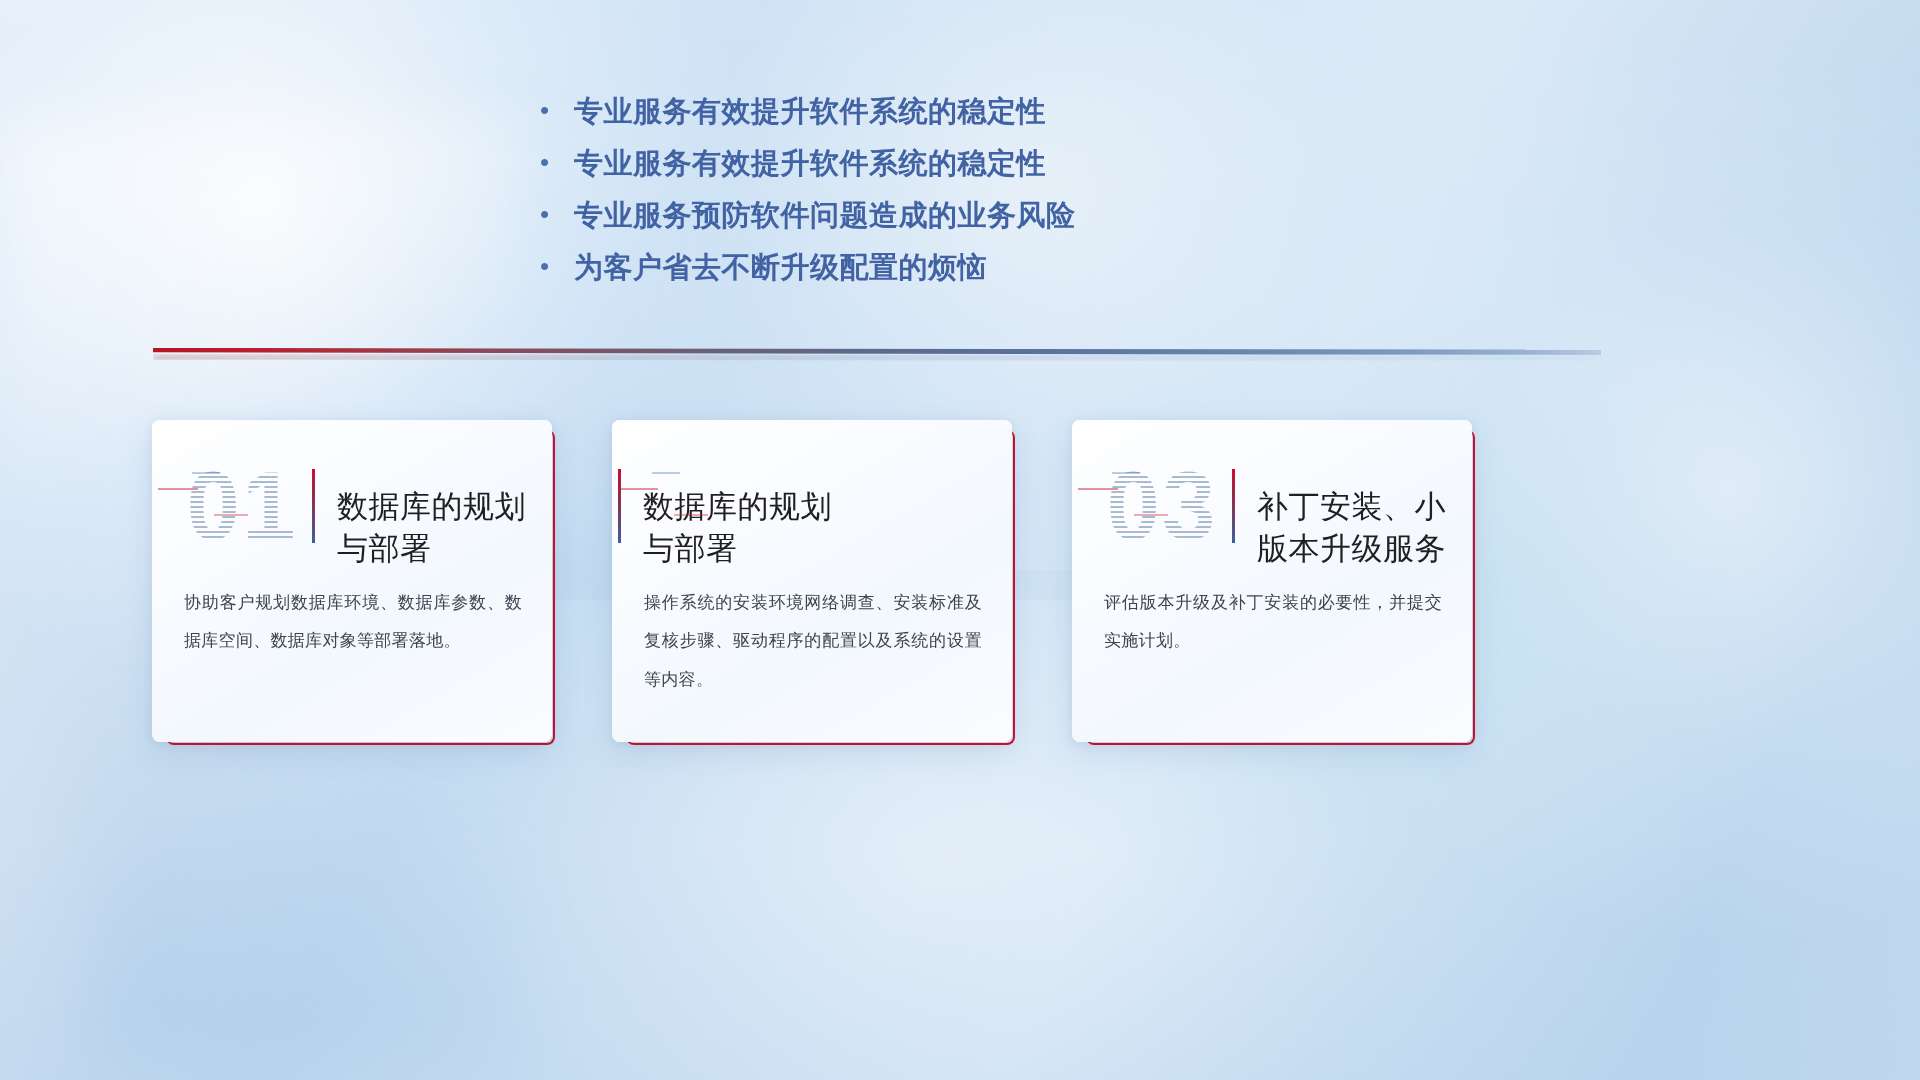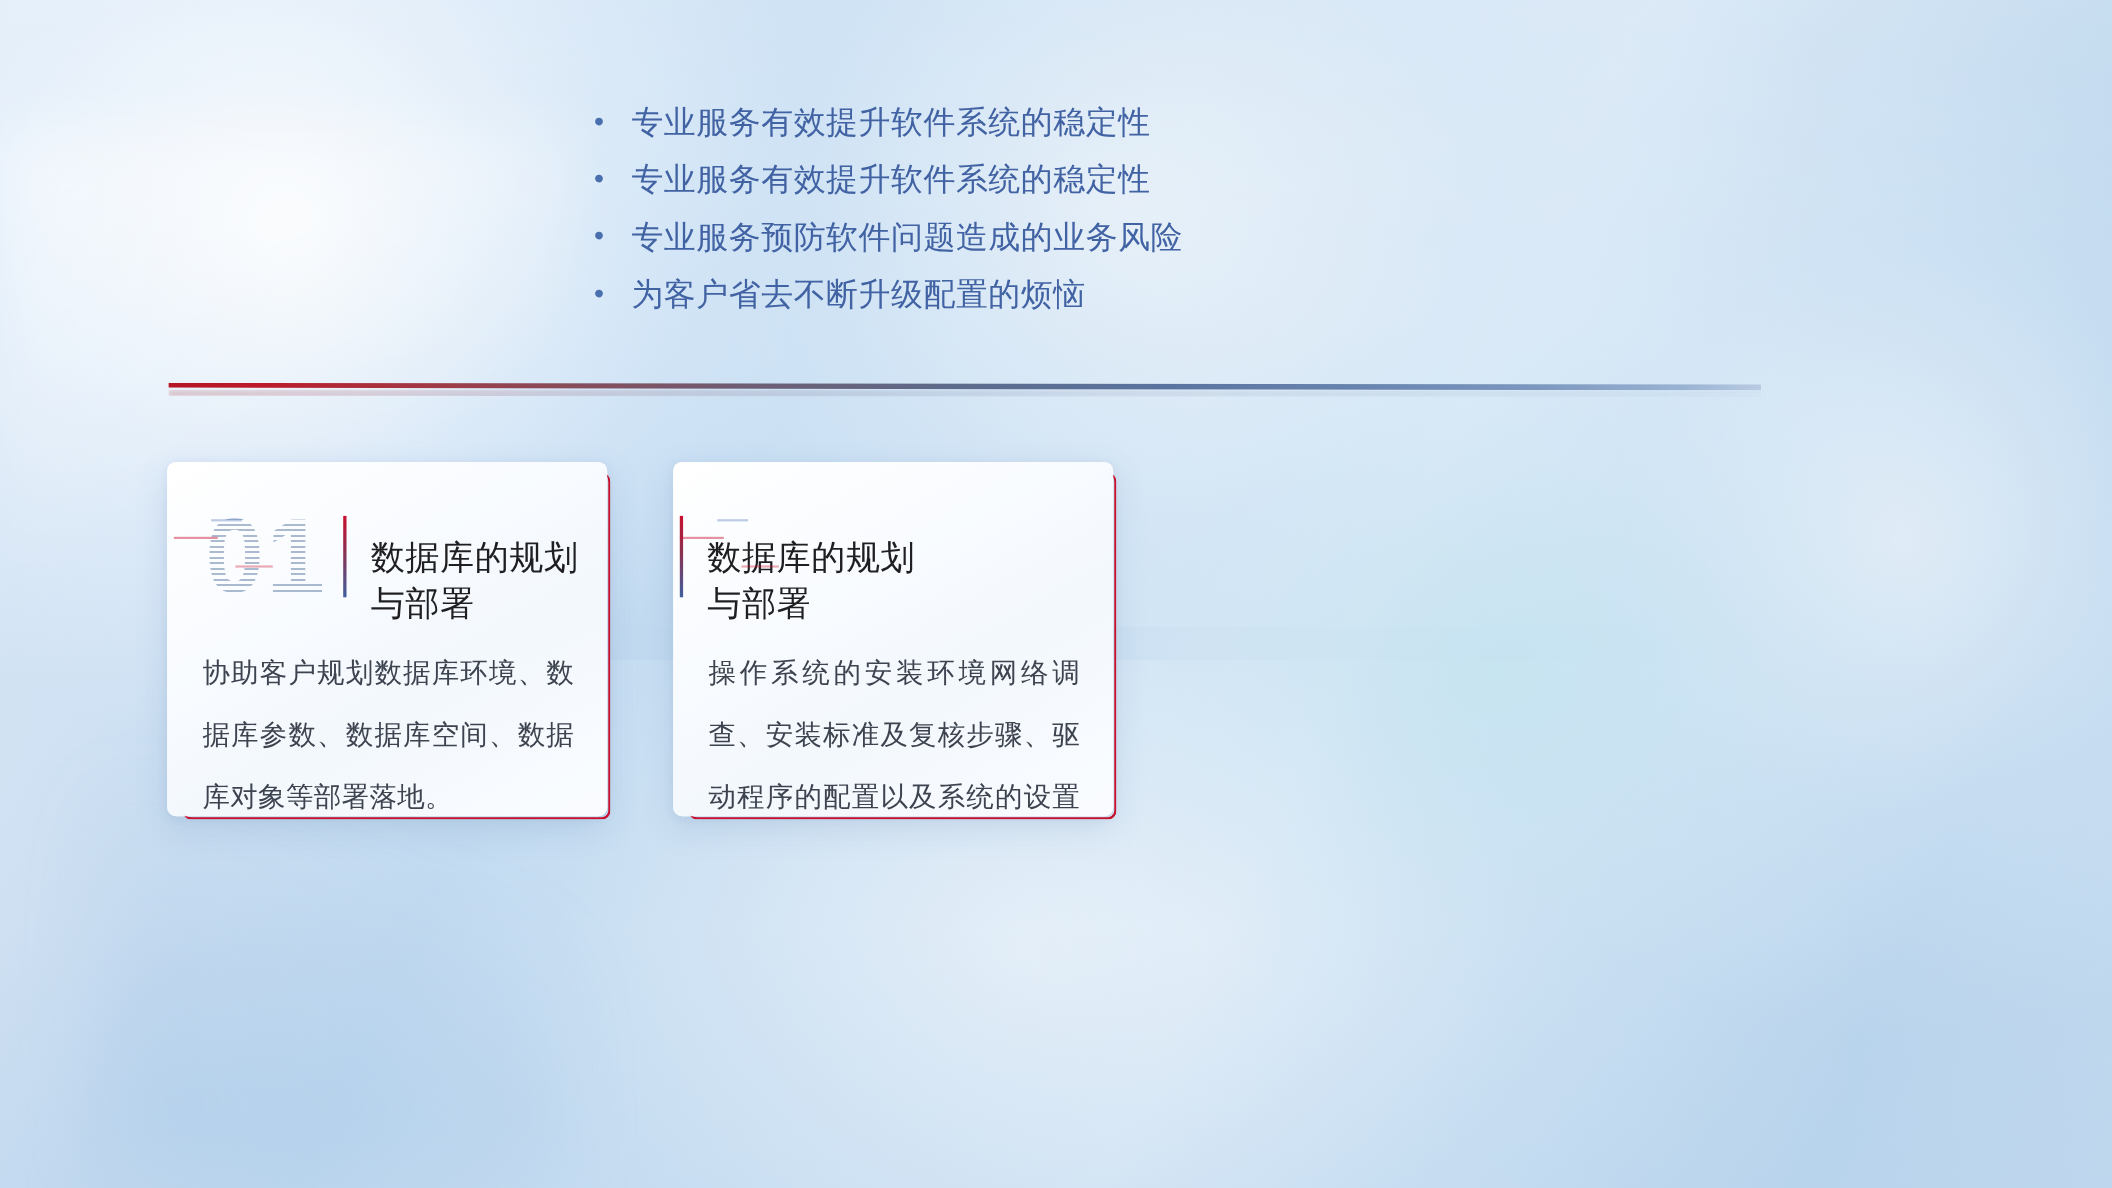--- a/index.html
+++ b/index.html
@@ -112,21 +112,21 @@
     color: #4a6fae;
     font-size: 26px;
     line-height: 1;
     text-align: left;
     transform: translateY(-2px);
   }
   .bullet-text {
     font-size: 29px;
     color: #4162a3;
     letter-spacing: 0.5px;
-    font-weight: 400;
+    font-weight: 700;
     white-space: nowrap;
   }
 
   
   .divider-wrap {
     position: absolute;
     left: 153px; top: 348px;
     width: 1448px; height: 14px;
   }
   .divider {
@@ -267,21 +267,21 @@
     font-weight: 500;
     letter-spacing: 0.5px;
     max-width: 215px;
     margin-top: 43px;
   }
 
   .card-desc {
     position: absolute;
     left: 32px; right: 30px;
     top: 164px;
-    font-size: 25px;
+    font-size: 17px;
     line-height: 2.25;
     color: #3d4450;
     letter-spacing: 0.3px;
     text-align: justify;
   }
 </style>
 </head>
 <body>
 
 <div class="bg-base"></div>
@@ -340,14 +340,27 @@
         <span class="num-accent"></span>
         <span class="num-accent2"></span>
         <span class="num-accent3"></span>
         <div class="tick"></div>
         <div class="card-title">数据库的规划与部署</div>
       </div>
       <div class="card-desc">操作系统的安装环境网络调查、安装标准及复核步骤、驱动程序的配置以及系统的设置等内容。</div>
     </div>
   </div>
 
+  <div class="card">
+    <div class="card-inner">
+      <div class="card-head">
+        <div class="big-num">03</div>
+        <span class="num-accent"></span>
+        <span class="num-accent2"></span>
+        <span class="num-accent3"></span>
+        <div class="tick"></div>
+        <div class="card-title">补丁安装、小版本升级服务</div>
+      </div>
+      <div class="card-desc">评估版本升级及补丁安装的必要性，并提交实施计划。</div>
+    </div>
+  </div>
 
 </div>
 
 </body></html>

